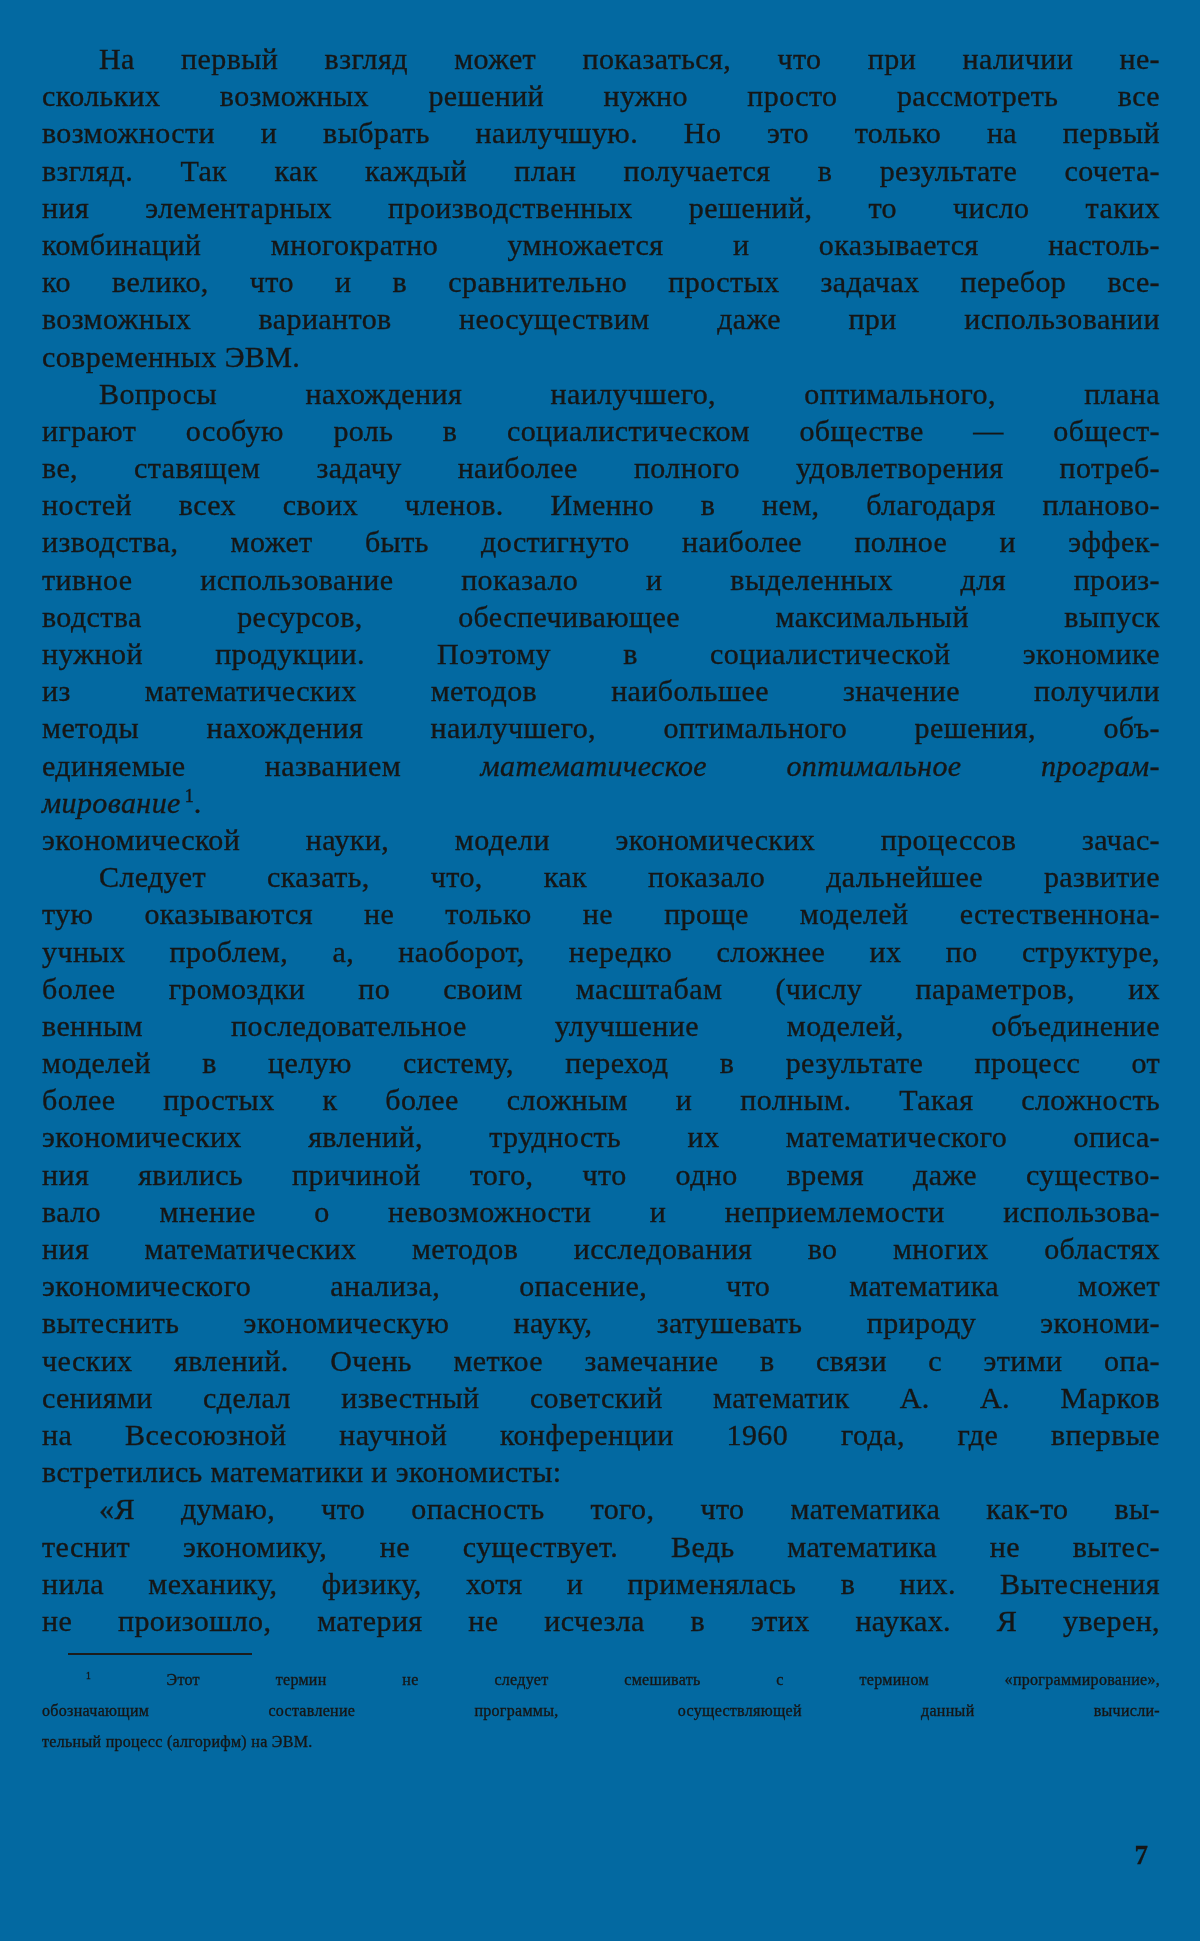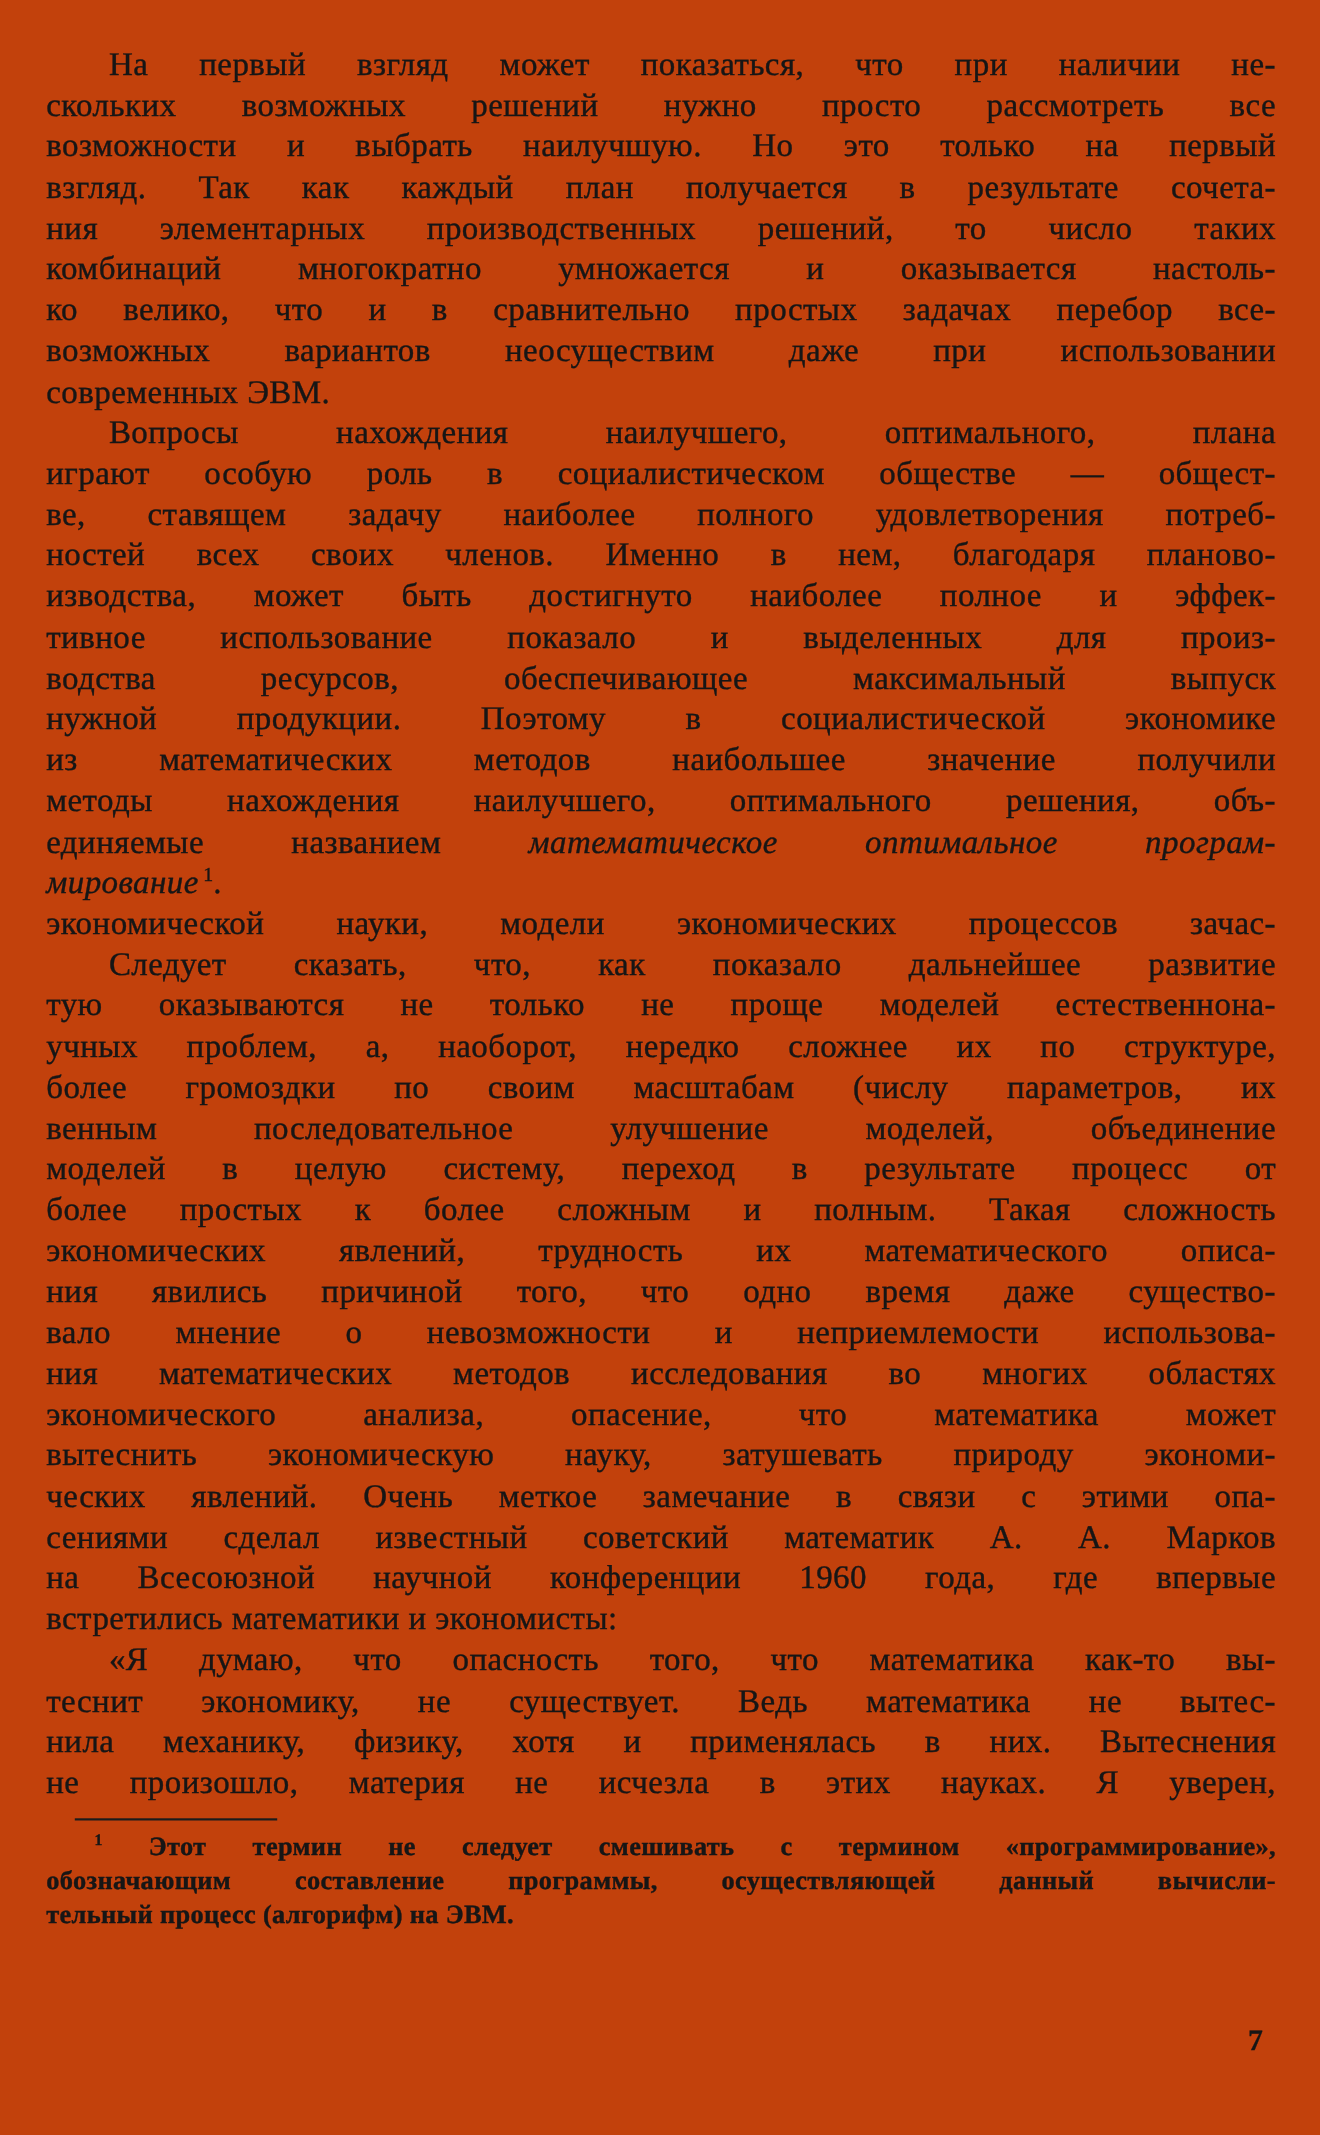--- a/index.html
+++ b/index.html
@@ -6,21 +6,21 @@
   body {
     width: 1200px; height: 1941px;
     background: #ffffff;
     position: relative;
     overflow: hidden;
     font-family: "Liberation Serif", "DejaVu Serif", serif;
     color: #161616;
   }
   .page {
     position: absolute; inset: 0;
-    background: #c2410c;
+    background: #0369a1;
   }
   .text-column {
     position: absolute;
     left: 42px; top: 40px; width: 1118px;
     font-size: 30px;
     line-height: 37.2px;
     letter-spacing: 0.4px;
     -webkit-text-stroke: 0.35px #161616;
   }
   .para { margin: 0; }
@@ -39,24 +39,23 @@
     margin-left: 4px;
     letter-spacing: 0;
   }
   .footnote-divider {
     margin: 14px 0 0 26px;
     width: 184px; height: 0;
     border-top: 2.5px solid #1c1c1c;
   }
   .footnote-text {
     margin-top: 9px;
-    font-size: 24px;
+    font-size: 16px;
     line-height: 31px;
     letter-spacing: 0.3px;
-    font-weight: bold;
   }
   .footnote-text .line { height: 31px; }
   .footnote-text .line.indent { text-indent: 40px; }
   .page-number {
     position: absolute;
     top: 1840px; right: 52px;
     font-size: 27px;
     font-weight: bold;
     -webkit-text-stroke: 0.3px #161616;
   }

